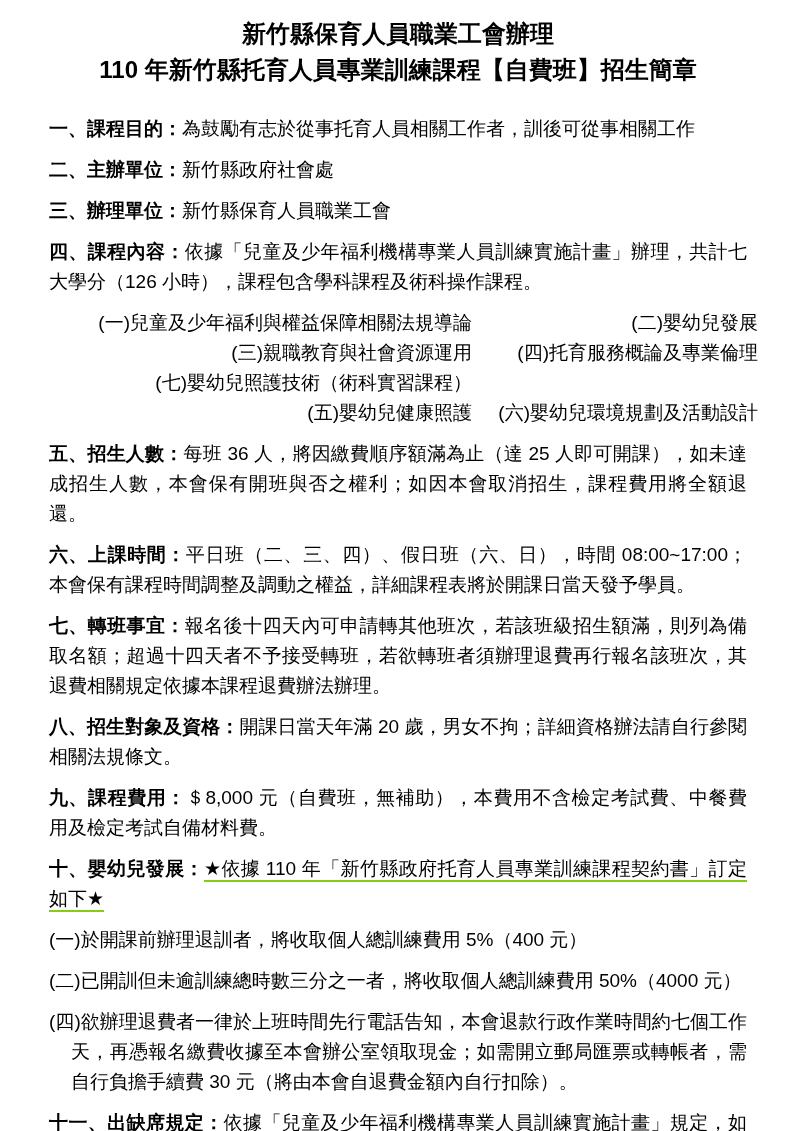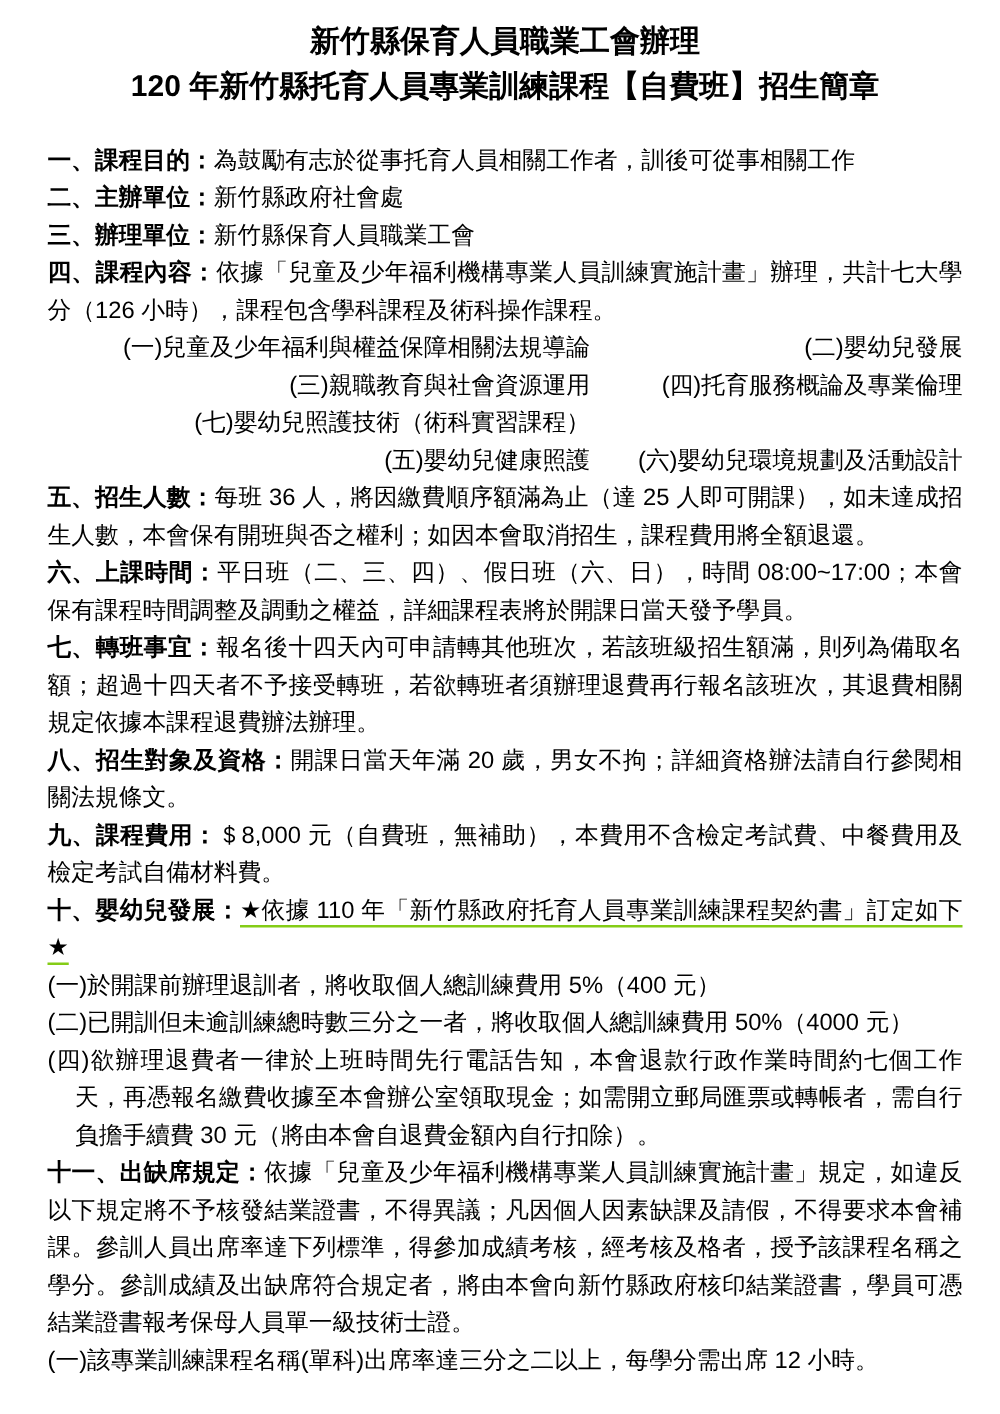--- a/index.html
+++ b/index.html
@@ -4,54 +4,54 @@
 <style>
   html,body{margin:0;padding:0;background:#ffffff;}
   .page{
     position:relative;
     width:800px;height:1131px;
     margin:0 auto;
     background:#ffffff;
     color:#000000;
     font-family:"Liberation Sans","DejaVu Sans",sans-serif;
     box-sizing:border-box;
-    padding:16px 30px 0 38px;
+    padding:16px 42px 0 38px;
     overflow:hidden;
   }
   .title{
     text-align:center;
     font-size:24px;
     font-weight:bold;
     line-height:36px;
     margin:0;
   }
   .doc-body{
     margin-top:26px;
     font-size:19px;
     line-height:30px;
     text-align:justify;
   }
-  p.para{margin:0;}
+  p.para{margin:11px;}
   .label{font-weight:bold;}
   .emph{
     font-weight:normal;
     border-bottom:2px solid #84cc16;
     padding-bottom:1px;
   }
   .course-row{display:flex;padding-left:37px;text-align:right;}
   .course-row .c1{width:397px;flex:none;}
   .course-row .c2{flex:1;}
   .hang{padding-left:22px;text-indent:-22px;}
 </style>
 </head>
 <body>
 
 <div class="page">
   <h1 class="title">新竹縣保育人員職業工會辦理</h1>
-  <h1 class="title">120 年新竹縣托育人員專業訓練課程【自費班】招生簡章</h1>
+  <h1 class="title">110 年新竹縣托育人員專業訓練課程【自費班】招生簡章</h1>
   <div class="doc-body">
       <p class="para"><span class="label">一、課程目的：</span>為鼓勵有志於從事托育人員相關工作者，訓後可從事相關工作</p>
       <p class="para"><span class="label">二、主辦單位：</span>新竹縣政府社會處</p>
       <p class="para"><span class="label">三、辦理單位：</span>新竹縣保育人員職業工會</p>
       <p class="para"><span class="label">四、課程內容：</span>依據「兒童及少年福利機構專業人員訓練實施計畫」辦理，共計七大學分（126 小時），課程包含學科課程及術科操作課程。</p>
       <div class="course-row">
         <span class="c1">(一)兒童及少年福利與權益保障相關法規導論</span>
         <span class="c2">(二)嬰幼兒發展</span>
       </div>
       <div class="course-row">

